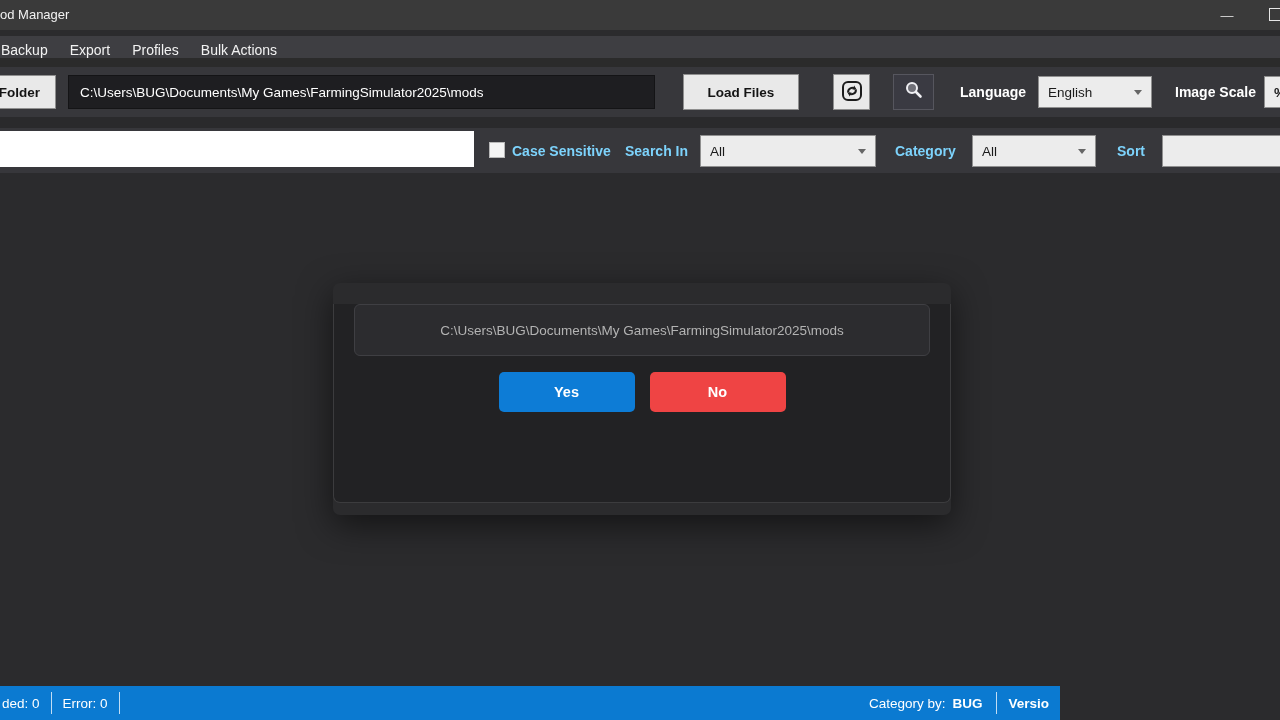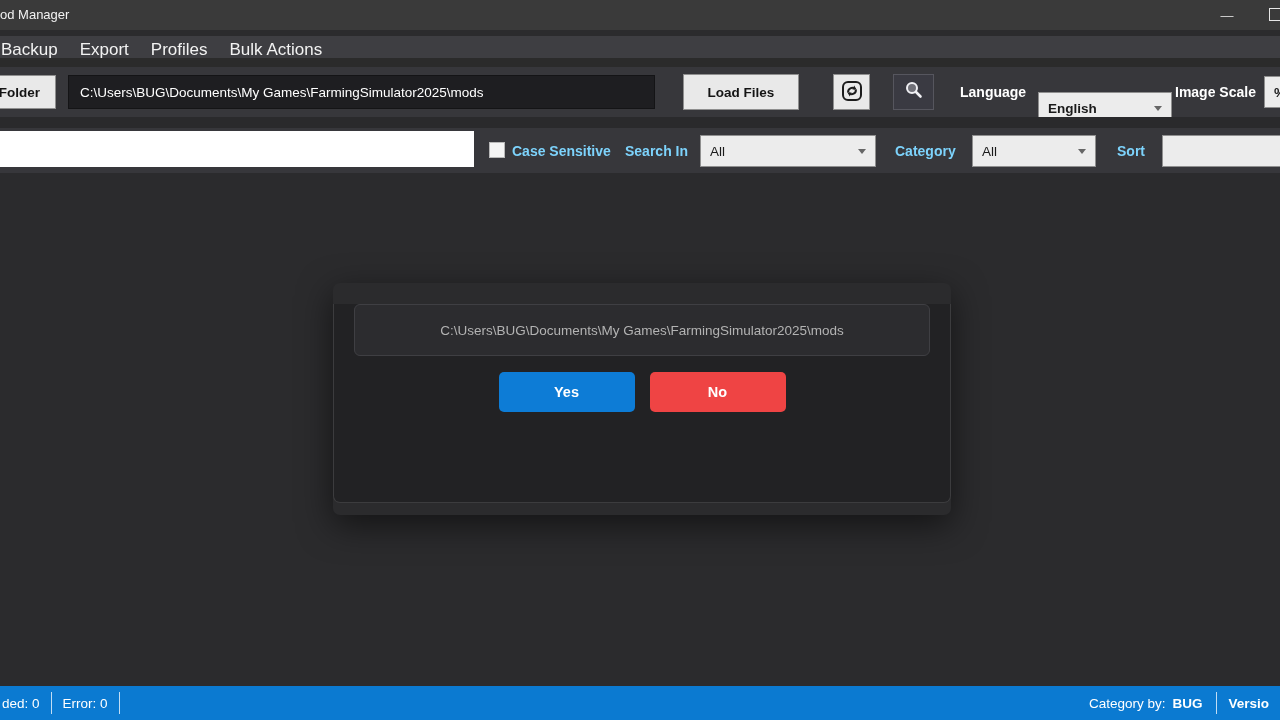--- a/index.html
+++ b/index.html
@@ -10,21 +10,21 @@
     -webkit-font-smoothing:antialiased;
   }
   
   .titlebar { position:absolute; left:0; top:0; width:1280px; height:30px; background:#3a3a3a; }
   .title-text { position:absolute; left:0; top:7px; font-size:13px; color:#f2f2f2; white-space:nowrap; }
   .win-min { position:absolute; top:0; right:30px; width:46px; height:30px; color:#dcdcdc;
              display:flex; align-items:center; justify-content:center; font-size:13px; cursor:default; }
   .win-max { position:absolute; top:8px; left:1269px; width:16px; height:13px; border:1.5px solid #e6e6e6; background:transparent; }
 
   .menubar { position:absolute; left:0; top:36px; width:1280px; height:28px; background:#3e3e42;
-             display:flex; align-items:center; color:#f2f2f2; font-size:17px; }
+             display:flex; align-items:center; color:#f2f2f2; font-size:14px; }
   .menu-item { padding:0 11px; height:28px; display:flex; align-items:center; cursor:default; }
   .menu-item:first-child { padding-left:1px; }
 
   .band-sep1 { position:absolute; left:0; top:58px; width:1280px; height:9px; background:#2b2b2b; }
   .band-sep2 { position:absolute; left:0; top:117px; width:1280px; height:11px; background:#2a2a2c; }
 
   
   .toolbar { position:absolute; left:0; top:67px; width:1280px; height:50px; background:#37373b; }
   .btn-light { background:#e9e9e9; border:1px solid #8f8f8f; color:#141414; font-weight:bold;
                font-size:13.5px; display:flex; align-items:center; justify-content:center; cursor:default; }
@@ -35,21 +35,21 @@
   .load-btn { position:absolute; left:683px; top:7px; width:116px; height:36px; }
   .refresh-btn { position:absolute; left:833px; top:7px; width:37px; height:36px; }
   .magnifier-btn { position:absolute; left:893px; top:7px; width:41px; height:36px; background:#3a3a42;
                    border:1px solid #56565e; display:flex; align-items:center; justify-content:center; cursor:default; }
   .tb-label { position:absolute; top:0; height:50px; display:flex; align-items:center;
               color:#ffffff; font-weight:bold; font-size:14px; }
   .lang-label { left:960px; }
   .scale-label { left:1175px; }
   .select-light { background:#ececec; border:1px solid #8f8f8f; color:#1a1a1a; font-size:13.5px;
                   display:flex; align-items:center; padding:0 9px; position:absolute; cursor:default; }
-  .lang-select { left:1038px; top:25px; width:134px; height:32px; font-weight:bold; }
+  .lang-select { left:1038px; top:9px; width:114px; height:32px; font-weight:normal; }
   .scale-select { left:1264px; top:9px; width:48px; height:32px; font-weight:bold; }
   .chevron { margin-left:auto; width:0; height:0; border-left:4px solid transparent;
              border-right:4px solid transparent; border-top:5px solid #666; }
 
   
   .filterrow { position:absolute; left:0; top:128px; width:1280px; height:45px; background:#37373b; }
   .search-input { position:absolute; left:0; top:3px; width:474px; height:36px; background:#ffffff;
                   border:none; outline:none; font-size:14px; padding:0 10px; color:#111;
                   font-family:"Liberation Sans", sans-serif; }
   .checkbox { position:absolute; left:489px; top:14px; width:16px; height:16px; background:#f4f4f4;
@@ -81,21 +81,21 @@
   .dialog-path { margin:21px 20px 0 20px; height:52px; background:#2c2c2f; border:1px solid #3f3f43;
                  border-radius:6px; display:flex; align-items:center; justify-content:center;
                  color:#b3b3b3; font-size:13.5px; }
   .dialog-buttons { margin-top:16px; display:flex; justify-content:center; gap:15px; }
   .dlg-btn { width:136px; height:40px; border:none; border-radius:5px; color:#ffffff; font-weight:bold;
              font-size:14.5px; font-family:"Liberation Sans", sans-serif; cursor:default; }
   .btn-yes { background:#0d7cd6; }
   .btn-no  { background:#ef4444; }
 
   
-  .statusbar { position:absolute; left:0; top:686px; width:1280px; height:34px; background:#0b7ad1;
+  .statusbar { position:absolute; left:0; top:686px; width:1060px; height:34px; background:#0b7ad1;
                display:flex; align-items:center; color:#ffffff; font-size:13.5px; }
   .sb-left { display:flex; align-items:center; height:100%; }
   .sb-right { margin-left:auto; display:flex; align-items:center; height:100%; }
   .sb-item { padding:0 11px; white-space:nowrap; }
   .sb-item:first-child { padding-left:2px; }
   .sb-sep { width:1px; height:22px; background:rgba(255,255,255,0.75); }
   .sb-bold { font-weight:bold; }
   .sb-designed { display:flex; gap:7px; padding:0 14px; }
 </style>
 </head>

